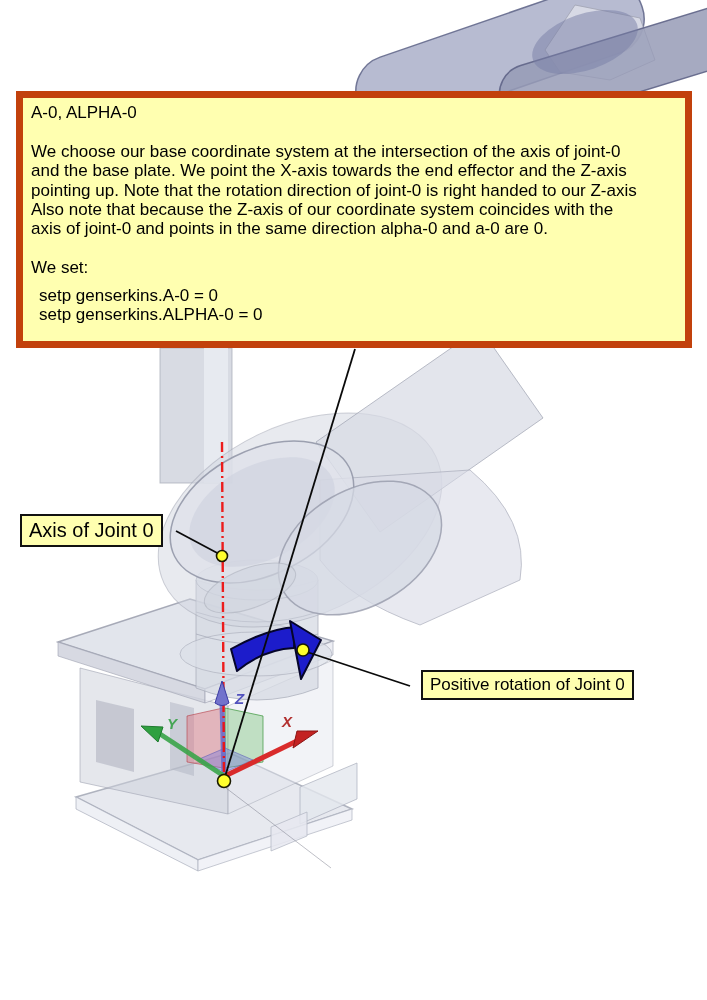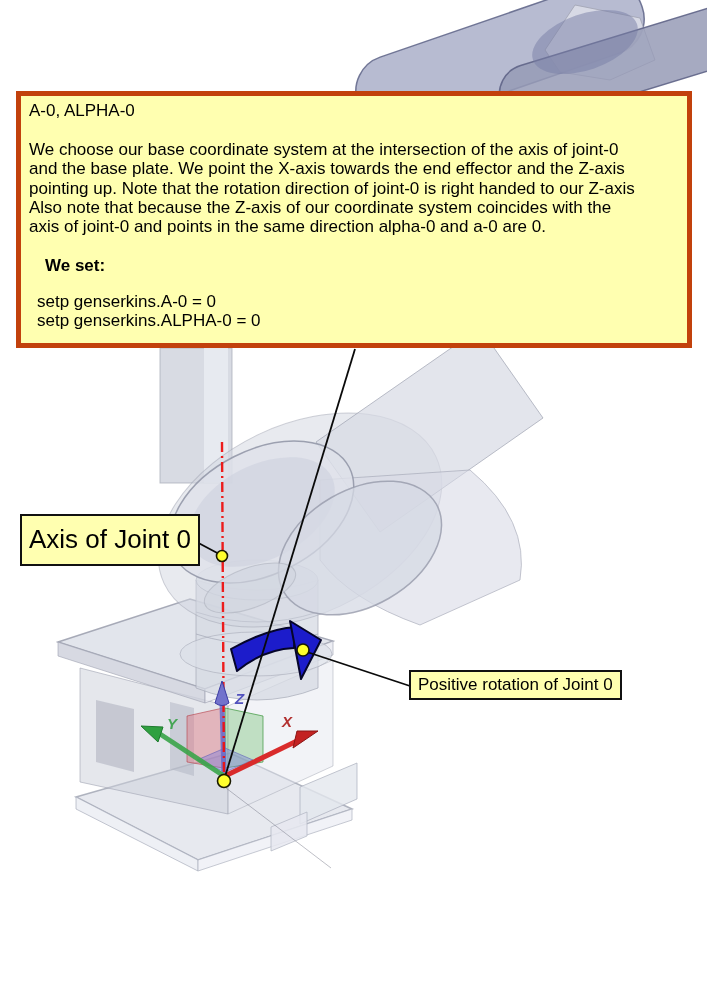--- a/index.html
+++ b/index.html
@@ -3,33 +3,33 @@
 <meta charset="utf-8">
 <style>
   html,body{margin:0;padding:0;background:#ffffff;}
   .stage{
     position:relative;width:707px;height:1000px;background:#ffffff;overflow:hidden;
     font-family:"Liberation Sans",sans-serif;color:#000;
   }
   .robot-svg{position:absolute;left:0;top:0;z-index:1;}
   .note-box{
     position:absolute;left:16px;top:91px;width:676px;height:257px;box-sizing:border-box;
-    background:#FFFFB0;border:5px solid #c2410c;z-index:3;
+    background:#FFFFB0;border:7px solid #c2410c;z-index:3;
     padding:5px 8px;font-size:17px;line-height:19.4px;
   }
   .note-title{margin:0 0 19.4px 0;white-space:pre-line;}
   .note-paragraph{margin:0 0 19.4px 0;white-space:pre-line;}
-  .note-set-intro{margin:16px;font-weight:bold;}
+  .note-set-intro{margin:0;}
   .note-commands{margin:8px;white-space:pre-line;}
   .callout{
     position:absolute;box-sizing:border-box;background:#FFFFB0;border:2px solid #111;
     z-index:3;white-space:nowrap;
   }
-  .callout-axis{left:20px;top:514px;font-size:26px;line-height:1.15;padding:9px 7px;}
-  .callout-rotation{left:409px;top:670px;font-size:17px;line-height:1.15;padding:3px 7px;}
+  .callout-axis{left:20px;top:514px;font-size:20px;line-height:1.15;padding:3px 7px;}
+  .callout-rotation{left:421px;top:670px;font-size:17px;line-height:1.15;padding:3px 7px;}
   .axis-letter{font-weight:bold;font-style:italic;font-size:15px;font-family:"Liberation Sans",sans-serif;}
 </style>
 </head>
 <body>
 
 <div class="stage">
 
   <svg class="robot-svg" width="707" height="1000" viewBox="0 0 707 1000">
 
     <g>

